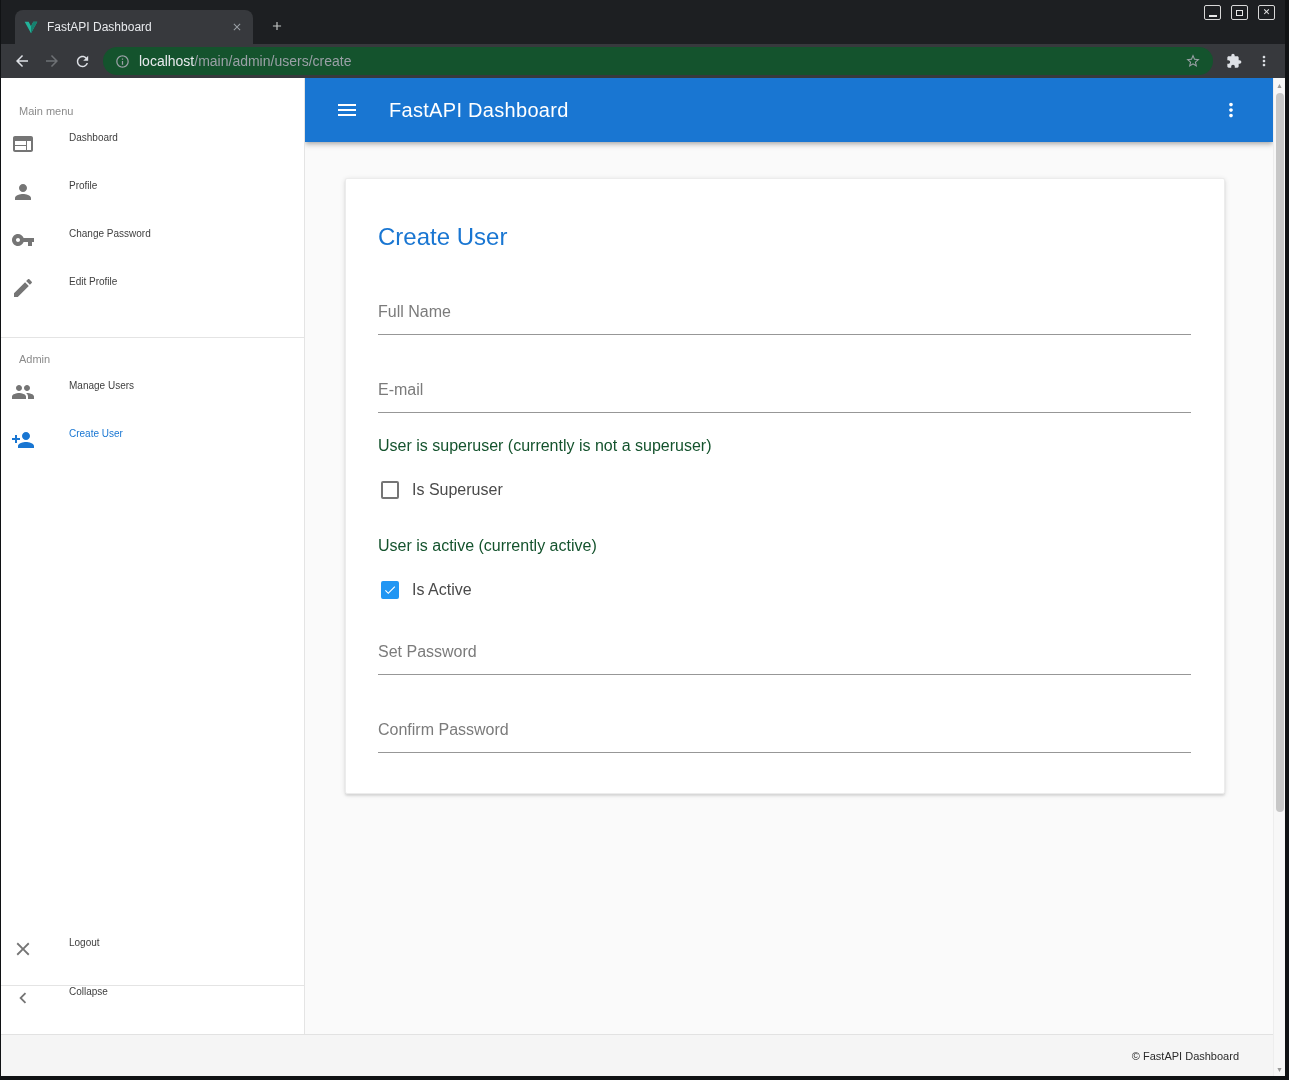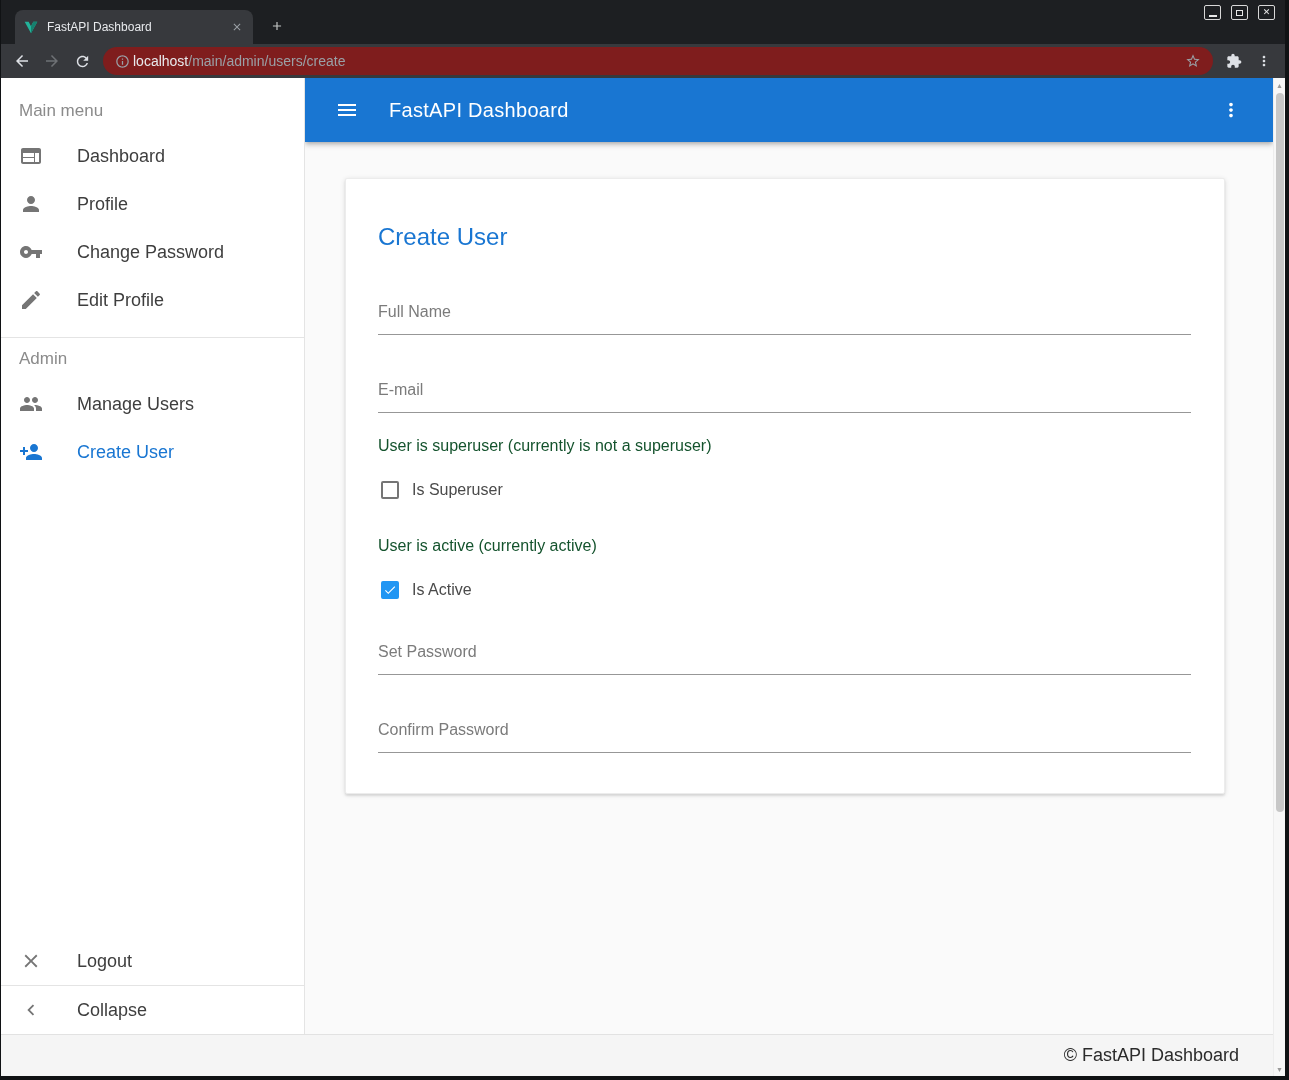--- a/index.html
+++ b/index.html
@@ -16,32 +16,32 @@
   .newtab{position:absolute;left:264px;bottom:6px;width:24px;height:24px;color:#c4c7c5}
   .win-controls{position:absolute;right:10px;top:5px;display:flex;gap:10px}
   .win-btn{width:17px;height:15px;border:1px solid #d8d8d8;border-radius:2px;display:flex;align-items:center;justify-content:center;color:#e8e8e8;cursor:pointer}
   .wb-line{width:8px;height:2px;background:#e8e8e8;margin-top:7px}
   .wb-box{width:7px;height:6px;border:1px solid #e8e8e8}
   .wb-x{font-size:9px;line-height:1;color:#e8e8e8}
 
   .toolbar{position:absolute;top:44px;left:0;right:0;height:34px;background:#37393d;display:flex;align-items:center;padding:0 7px;gap:2px}
   .tb-btn{width:28px;height:28px;color:#dee1e6}
   .tb-btn.dim{color:#6e7175}
-  .omnibox{flex:1;height:28px;background:#7f1d1d;border-radius:14px;display:flex;align-items:center;padding:0 12px;margin:0 5px;gap:3px;cursor:text}
+  .omnibox{flex:1;height:28px;background:#14532d;border-radius:14px;display:flex;align-items:center;padding:0 12px;margin:0 5px;gap:9px;cursor:text}
   .url{font-size:14px;color:#9aa0a6;white-space:nowrap;flex:1}
   .url .host{color:#e8eaed}
   .ob-icon{color:#9aa0a6;display:flex;align-items:center}
 
   
   .viewport{position:absolute;top:78px;left:0;right:0;bottom:0;background:#fafafa}
 
   .sidebar{position:absolute;top:0;left:0;bottom:42px;width:304px;background:#fff;border-right:1px solid #e4e4e4;display:flex;flex-direction:column;overflow:hidden}
-  .subheader{height:42px;display:flex;align-items:center;padding:0 18px;color:#8b8b8b;font-size:17px}
+  .subheader{height:42px;display:flex;align-items:center;padding:0 18px;color:#8b8b8b;font-size:11px}
   .sidebar-top-pad{height:12px}
-  .nav-item{height:48px;display:flex;align-items:center;padding:0 18px;color:#3e3e3e;font-size:18px;cursor:pointer;flex:none}
+  .nav-item{height:48px;display:flex;padding:0 10px;color:#3e3e3e;font-size:10px;cursor:pointer;flex:none}
   .nav-icon{width:24px;height:24px;color:#757575;margin-right:34px;flex:none;display:flex;align-items:center;justify-content:center}
   .nav-item.active{color:#1976d2}
   .nav-item.active .nav-icon{color:#1976d2}
   .divider{border-top:1px solid #e4e4e4;flex:none}
   .grow{flex:1}
 
   .main{position:absolute;left:304px;top:0;right:12px;bottom:42px;overflow:hidden}
   .appbar{position:relative;z-index:2;height:64px;background:#1976d2;display:flex;align-items:center;padding:0 24px;box-shadow:0 2px 4px -1px rgba(0,0,0,.25),0 4px 5px rgba(0,0,0,.12)}
   .appbar-title{color:#fff;font-size:20px;font-weight:500;margin-left:24px;letter-spacing:.3px}
   .appbar-btn{width:36px;height:36px;color:#fff}
@@ -55,21 +55,21 @@
   .tf.m2{margin-top:36px}
   .tf.m3{margin-top:34px}
   .hint{font-size:16px;color:#14532d;margin-top:24px}
   .cb-row{display:flex;align-items:center;margin-top:26px;cursor:pointer;width:max-content}
   .cb{width:18px;height:18px;border:2px solid #757575;border-radius:2px;margin:0 13px 0 3px;flex:none;display:flex;align-items:center;justify-content:center}
   .cb.checked{background:#2196f3;border-color:#2196f3}
   .cb-label{font-size:16px;color:#4a4a4a}
   .btn-row{margin-top:28px;display:flex;gap:15px}
   .btn{height:36px;min-width:88px;padding:0 16px;background:#f5f5f5;border:none;border-radius:2px;box-shadow:0 2px 3px rgba(0,0,0,.2),0 1px 1px rgba(0,0,0,.12);font-size:14px;font-weight:500;color:#3f3f3f;letter-spacing:.4px;font-family:inherit;cursor:pointer}
 
-  .page-footer{position:absolute;left:0;right:12px;bottom:0;height:42px;background:#f5f5f5;border-top:1px solid #e2e2e2;display:flex;align-items:center;justify-content:flex-end;padding:0 34px;font-size:18px;color:#2b2b2b}
+  .page-footer{position:absolute;left:0;right:12px;bottom:0;height:42px;background:#f5f5f5;border-top:1px solid #e2e2e2;display:flex;align-items:center;justify-content:flex-end;padding:0 34px;font-size:11px;color:#2b2b2b}
 
   .scrollbar{position:absolute;top:0;right:0;bottom:0;width:12px;background:#f7f7f7;border-left:1px solid #ededed}
   .sb-arrow{height:14px;display:flex;align-items:center;justify-content:center;color:#9a9a9a;font-size:7px;cursor:pointer}
   .sb-arrow.bottom{position:absolute;bottom:0;left:0;right:0}
   .sb-thumb{position:absolute;top:15px;left:2px;width:8px;height:72%;background:#c7c7c7;border-radius:4px;cursor:grab}
 
   svg{display:block}
 </style>
 </head>
 <body>

